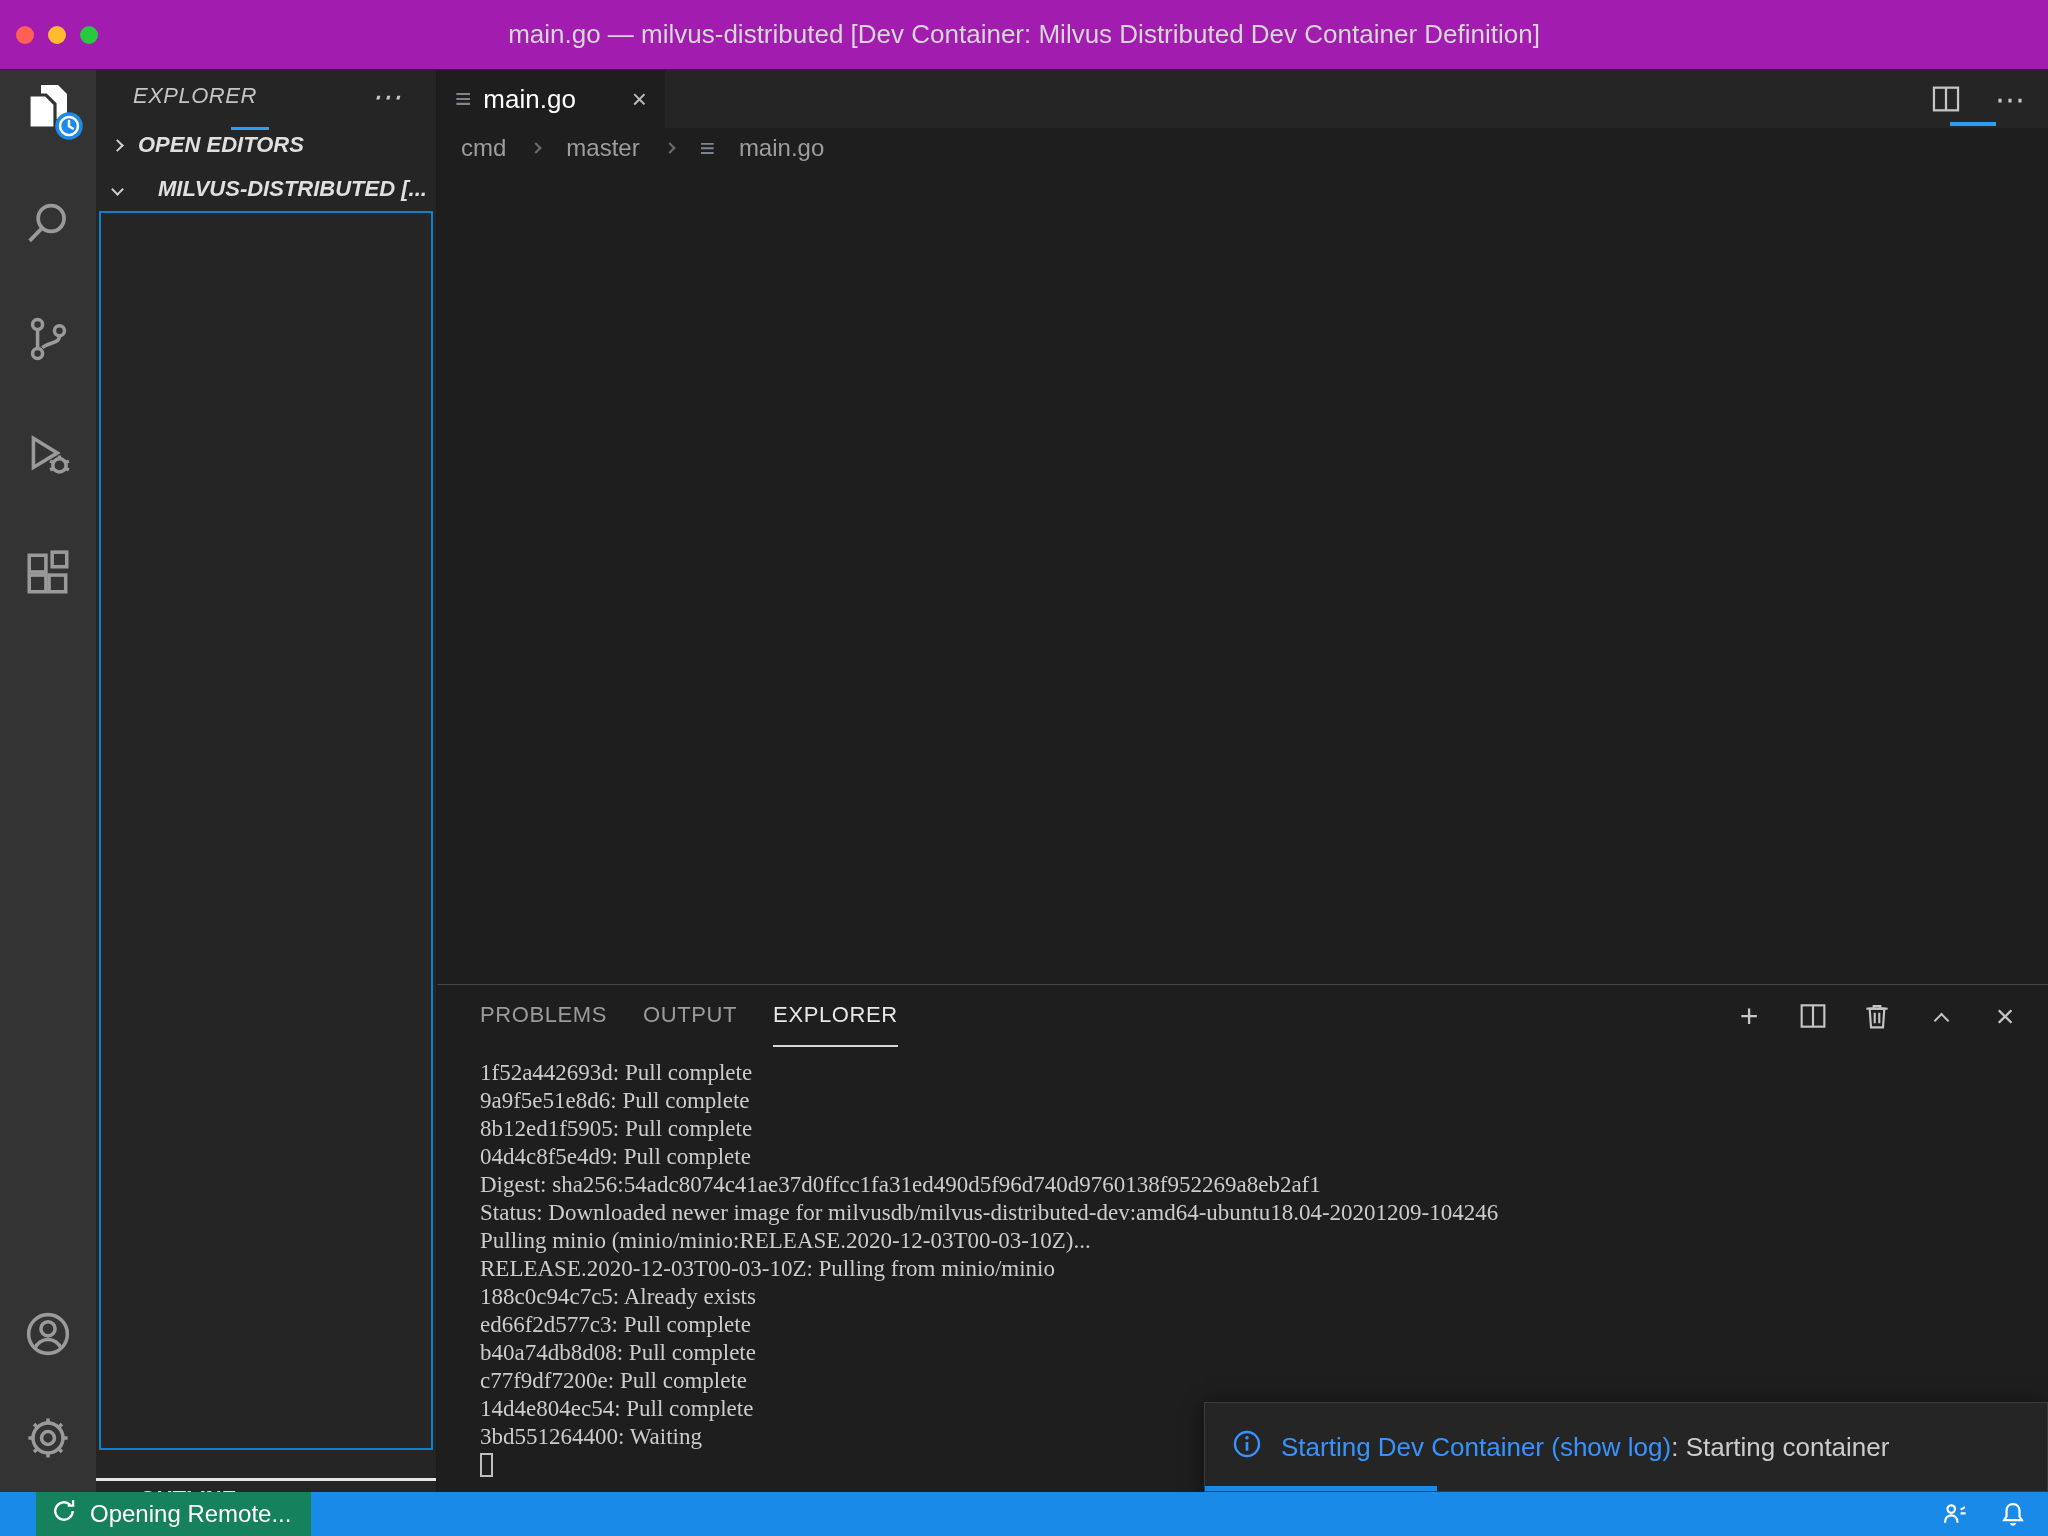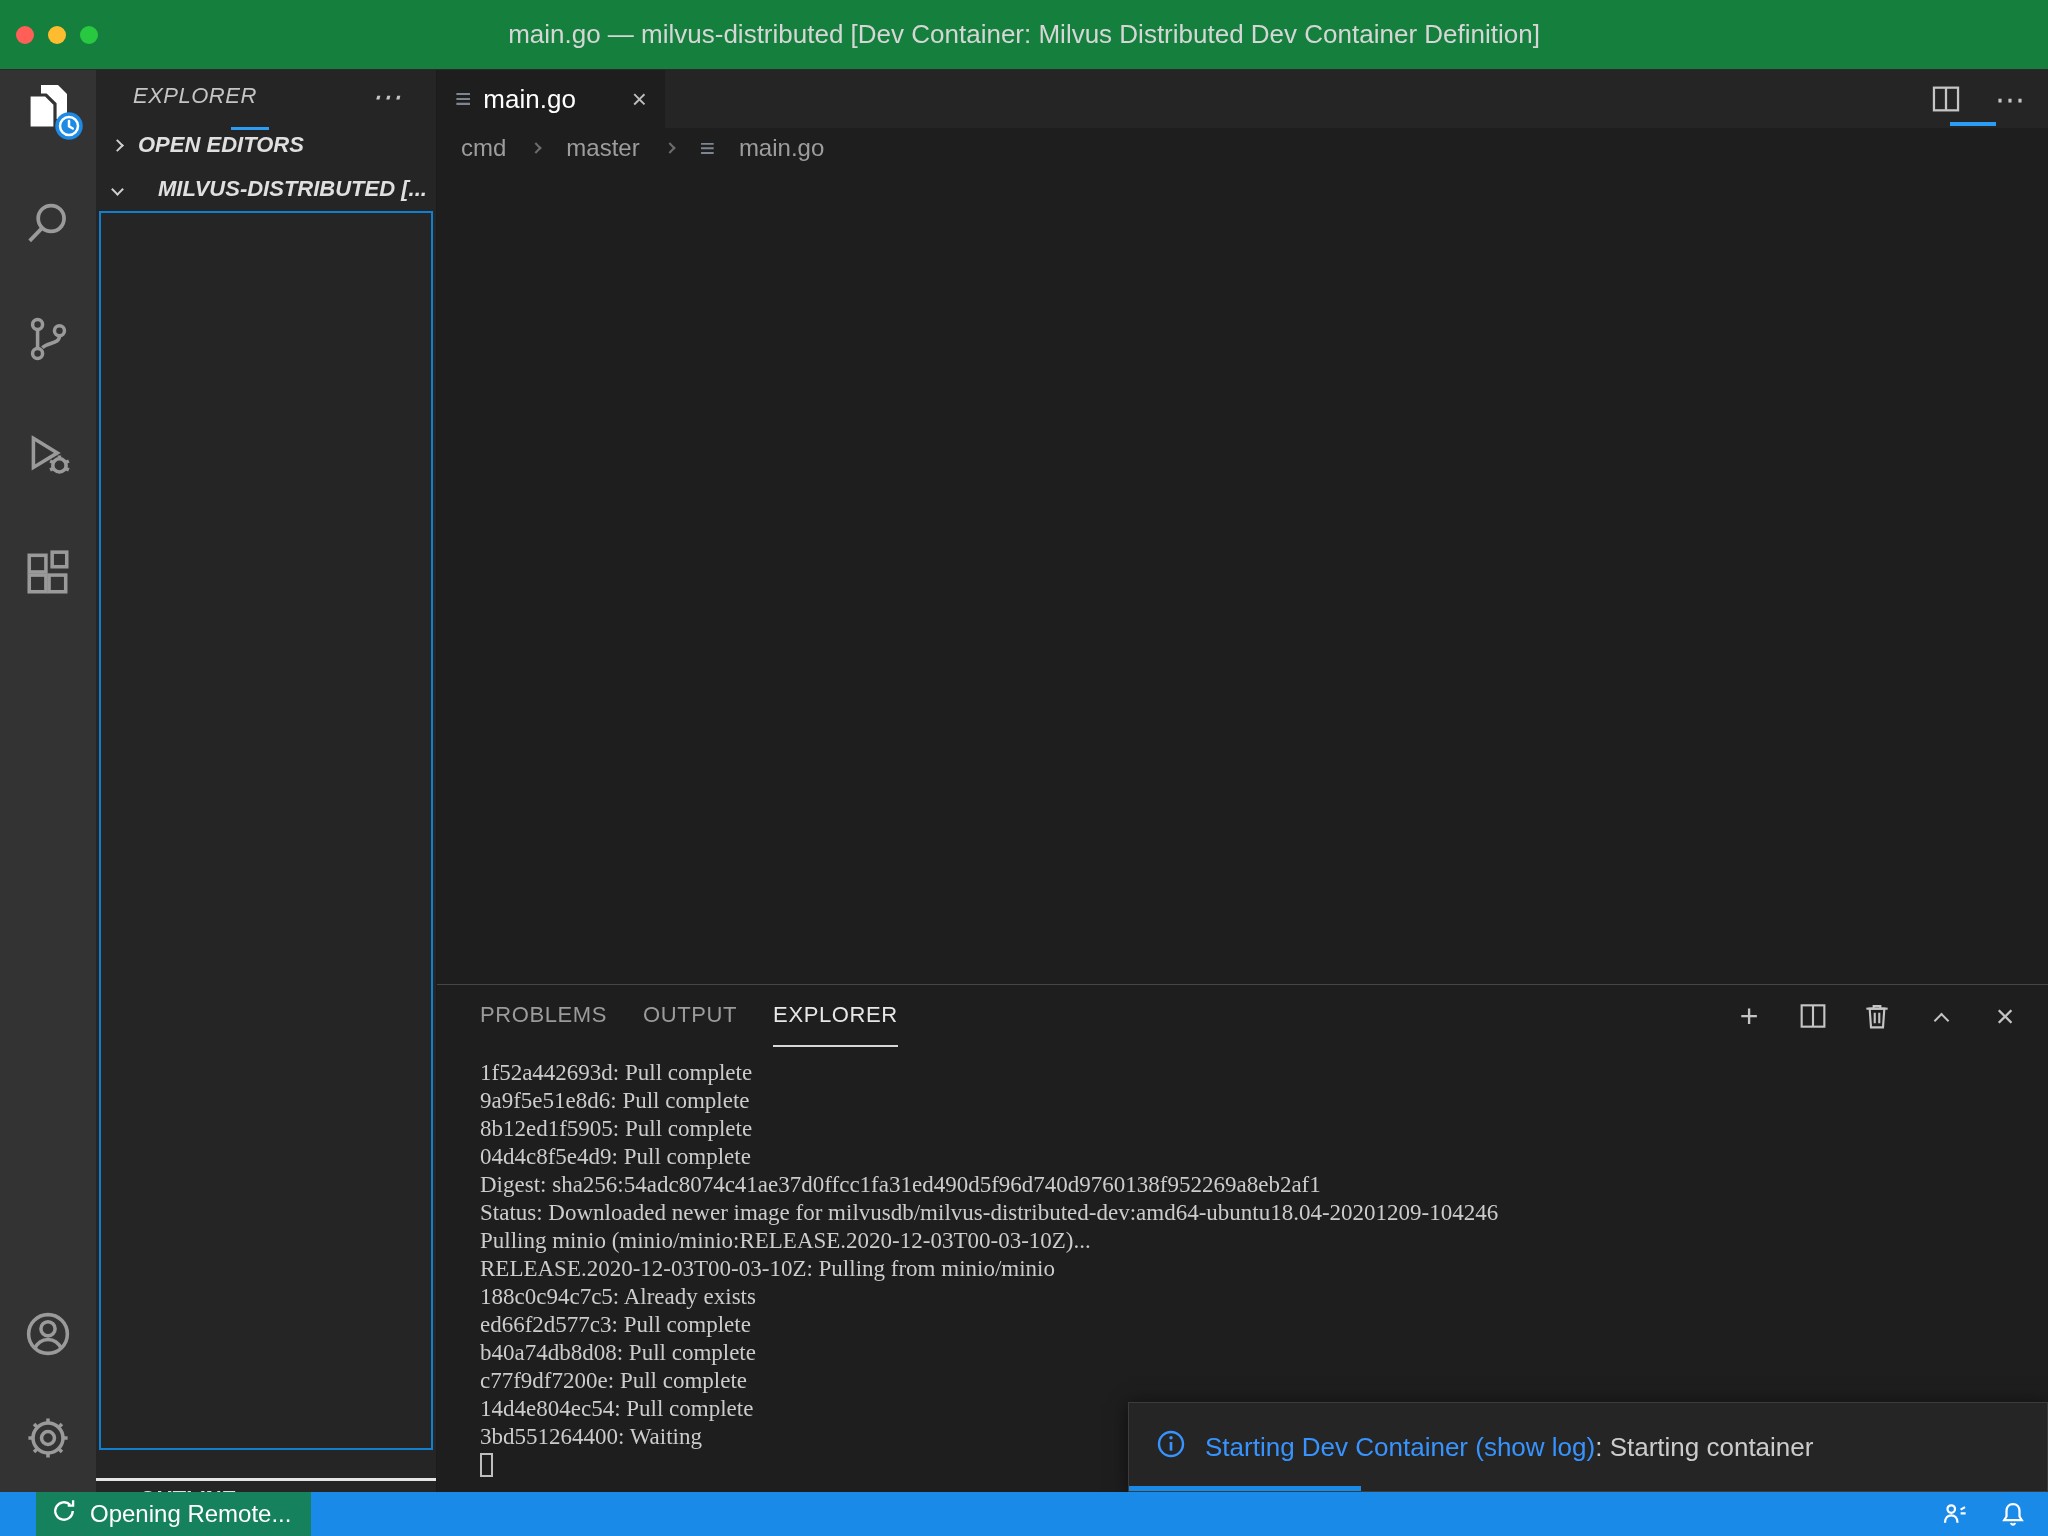--- a/index.html
+++ b/index.html
@@ -2,21 +2,21 @@
 <html><head>
 <meta charset="utf-8">
 <style>
   * { margin:0; padding:0; box-sizing:border-box; }
   html,body { width:2048px; height:1536px; overflow:hidden; background:#1e1e1e;
               font-family:"Liberation Sans", sans-serif; }
   .app { position:relative; width:2048px; height:1536px; background:#1e1e1e; }
 
   
   .titlebar { position:absolute; left:0; top:0; width:2048px; height:70px;
-              background:#15803d; display:flex; align-items:center; justify-content:center;
+              background:#a21caf; display:flex; align-items:center; justify-content:center;
               border-bottom:1px solid #2a2a2a; }
   .title-text { color:#d6d6d6; font-size:26px; }
   .traffic { position:absolute; left:16px; top:0; height:100%; display:flex; align-items:center; gap:14px; }
   .tl { width:18px; height:18px; border-radius:50%; display:inline-block; }
   .tl.red { background:#ff5f57; } .tl.yellow { background:#febc2e; } .tl.green { background:#28c840; }
 
   
   .activitybar { position:absolute; left:0; top:70px; width:96px; height:1422px; background:#333333; }
   .ab-item { position:absolute; left:0; width:96px; height:62px; display:flex;
              align-items:center; justify-content:center; cursor:pointer; }
@@ -78,21 +78,21 @@
           color:#c5c5c5; font-size:32px; cursor:pointer; }
   .chev-up { width:11px; height:11px; border-right:2px solid #c5c5c5; border-bottom:2px solid #c5c5c5;
              transform:rotate(-135deg); position:relative; top:4px; }
 
   .terminal { padding:12px 8px 0 43px; font-family:Liberation Serif, serif;
               font-size:23px; line-height:28px; color:#cccccc; white-space:pre; }
   .tline { height:28px; }
   .cursor { display:inline-block; width:13px; height:24px; border:2px solid #bfbfbf; margin-top:2px; }
 
   
-  .toast { position:absolute; right:0; bottom:44px; width:920px; height:90px; background:#252526;
+  .toast { position:absolute; right:0; bottom:44px; width:844px; height:90px; background:#252526;
            border:1px solid #3c3c3c; box-shadow:0 2px 18px rgba(0,0,0,0.55); display:flex;
            align-items:center; padding:0 26px; gap:18px; z-index:40; font-size:26px; }
   .toast-link { color:#3794ff; cursor:pointer; }
   .toast-text { color:#cccccc; }
   .toast-progress { position:absolute; left:0; bottom:0; width:232px; height:5px; background:#1a8ae8; }
 
   
   .statusbar { position:absolute; left:0; right:0; bottom:0; height:44px; background:#1a8ae8;
                display:flex; align-items:center; color:#ffffff; z-index:50;padding-left:36px; }
   .remote { height:100%; background:#16825d; display:flex; align-items:center; gap:12px;

